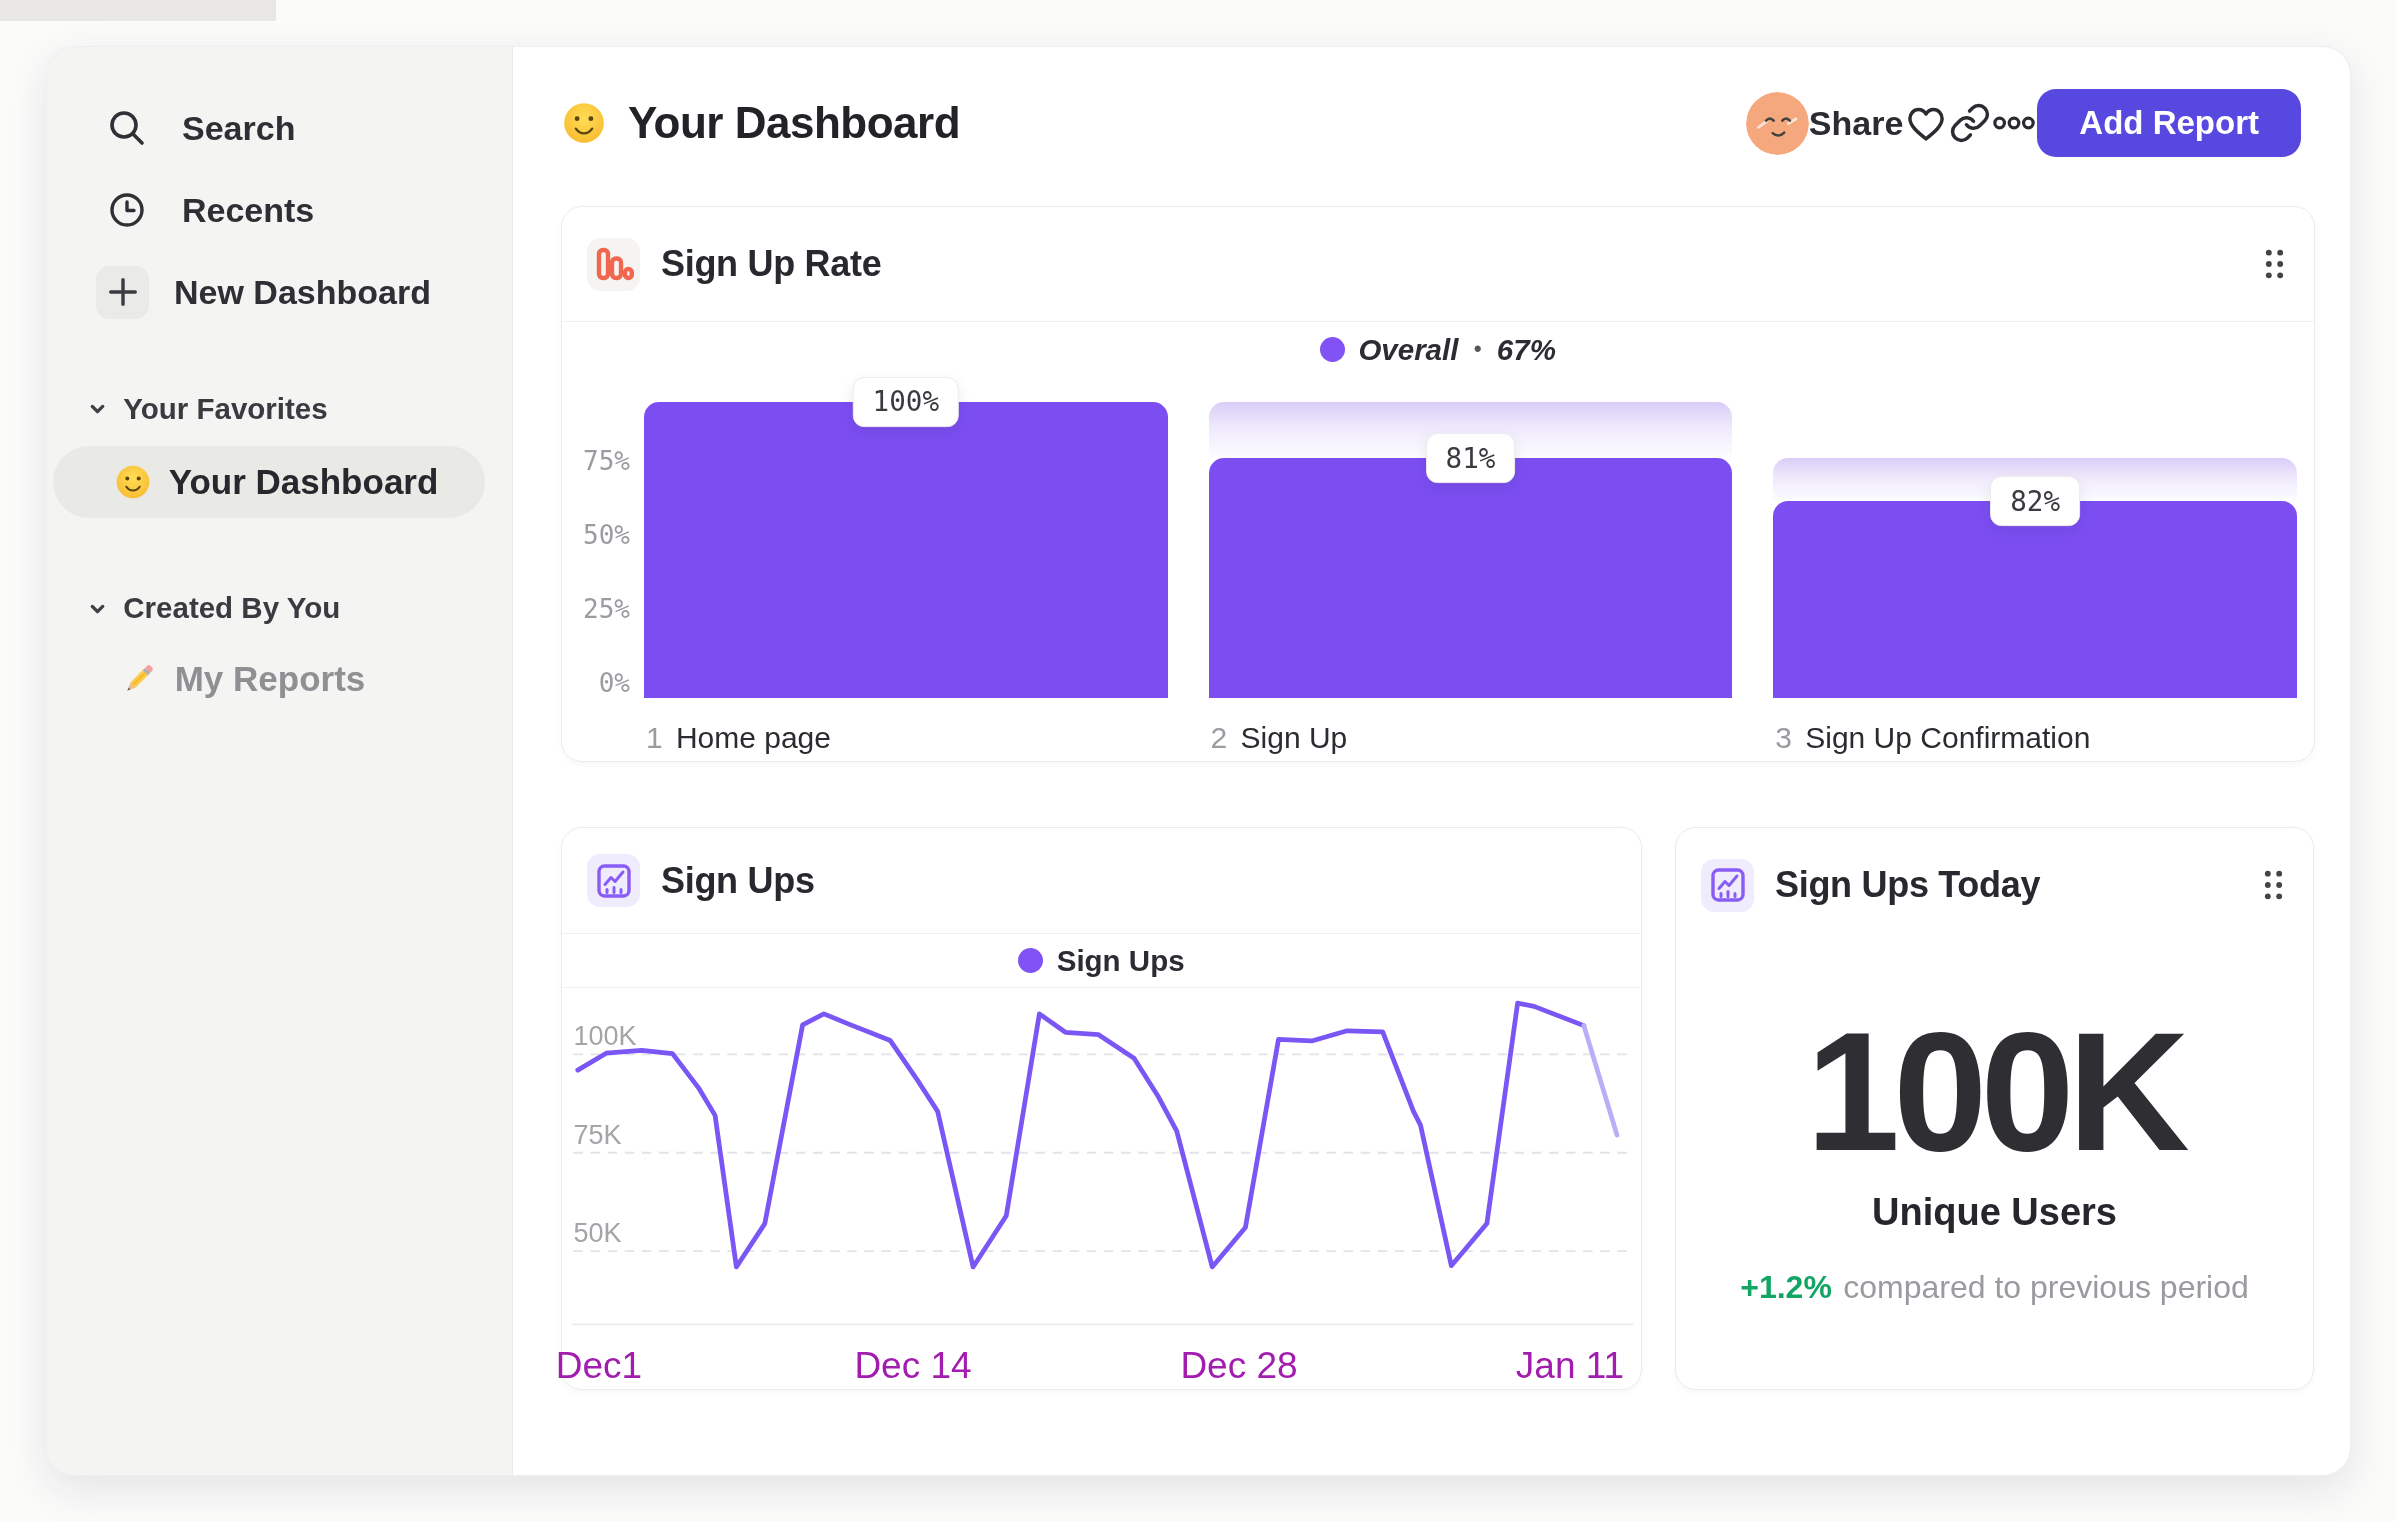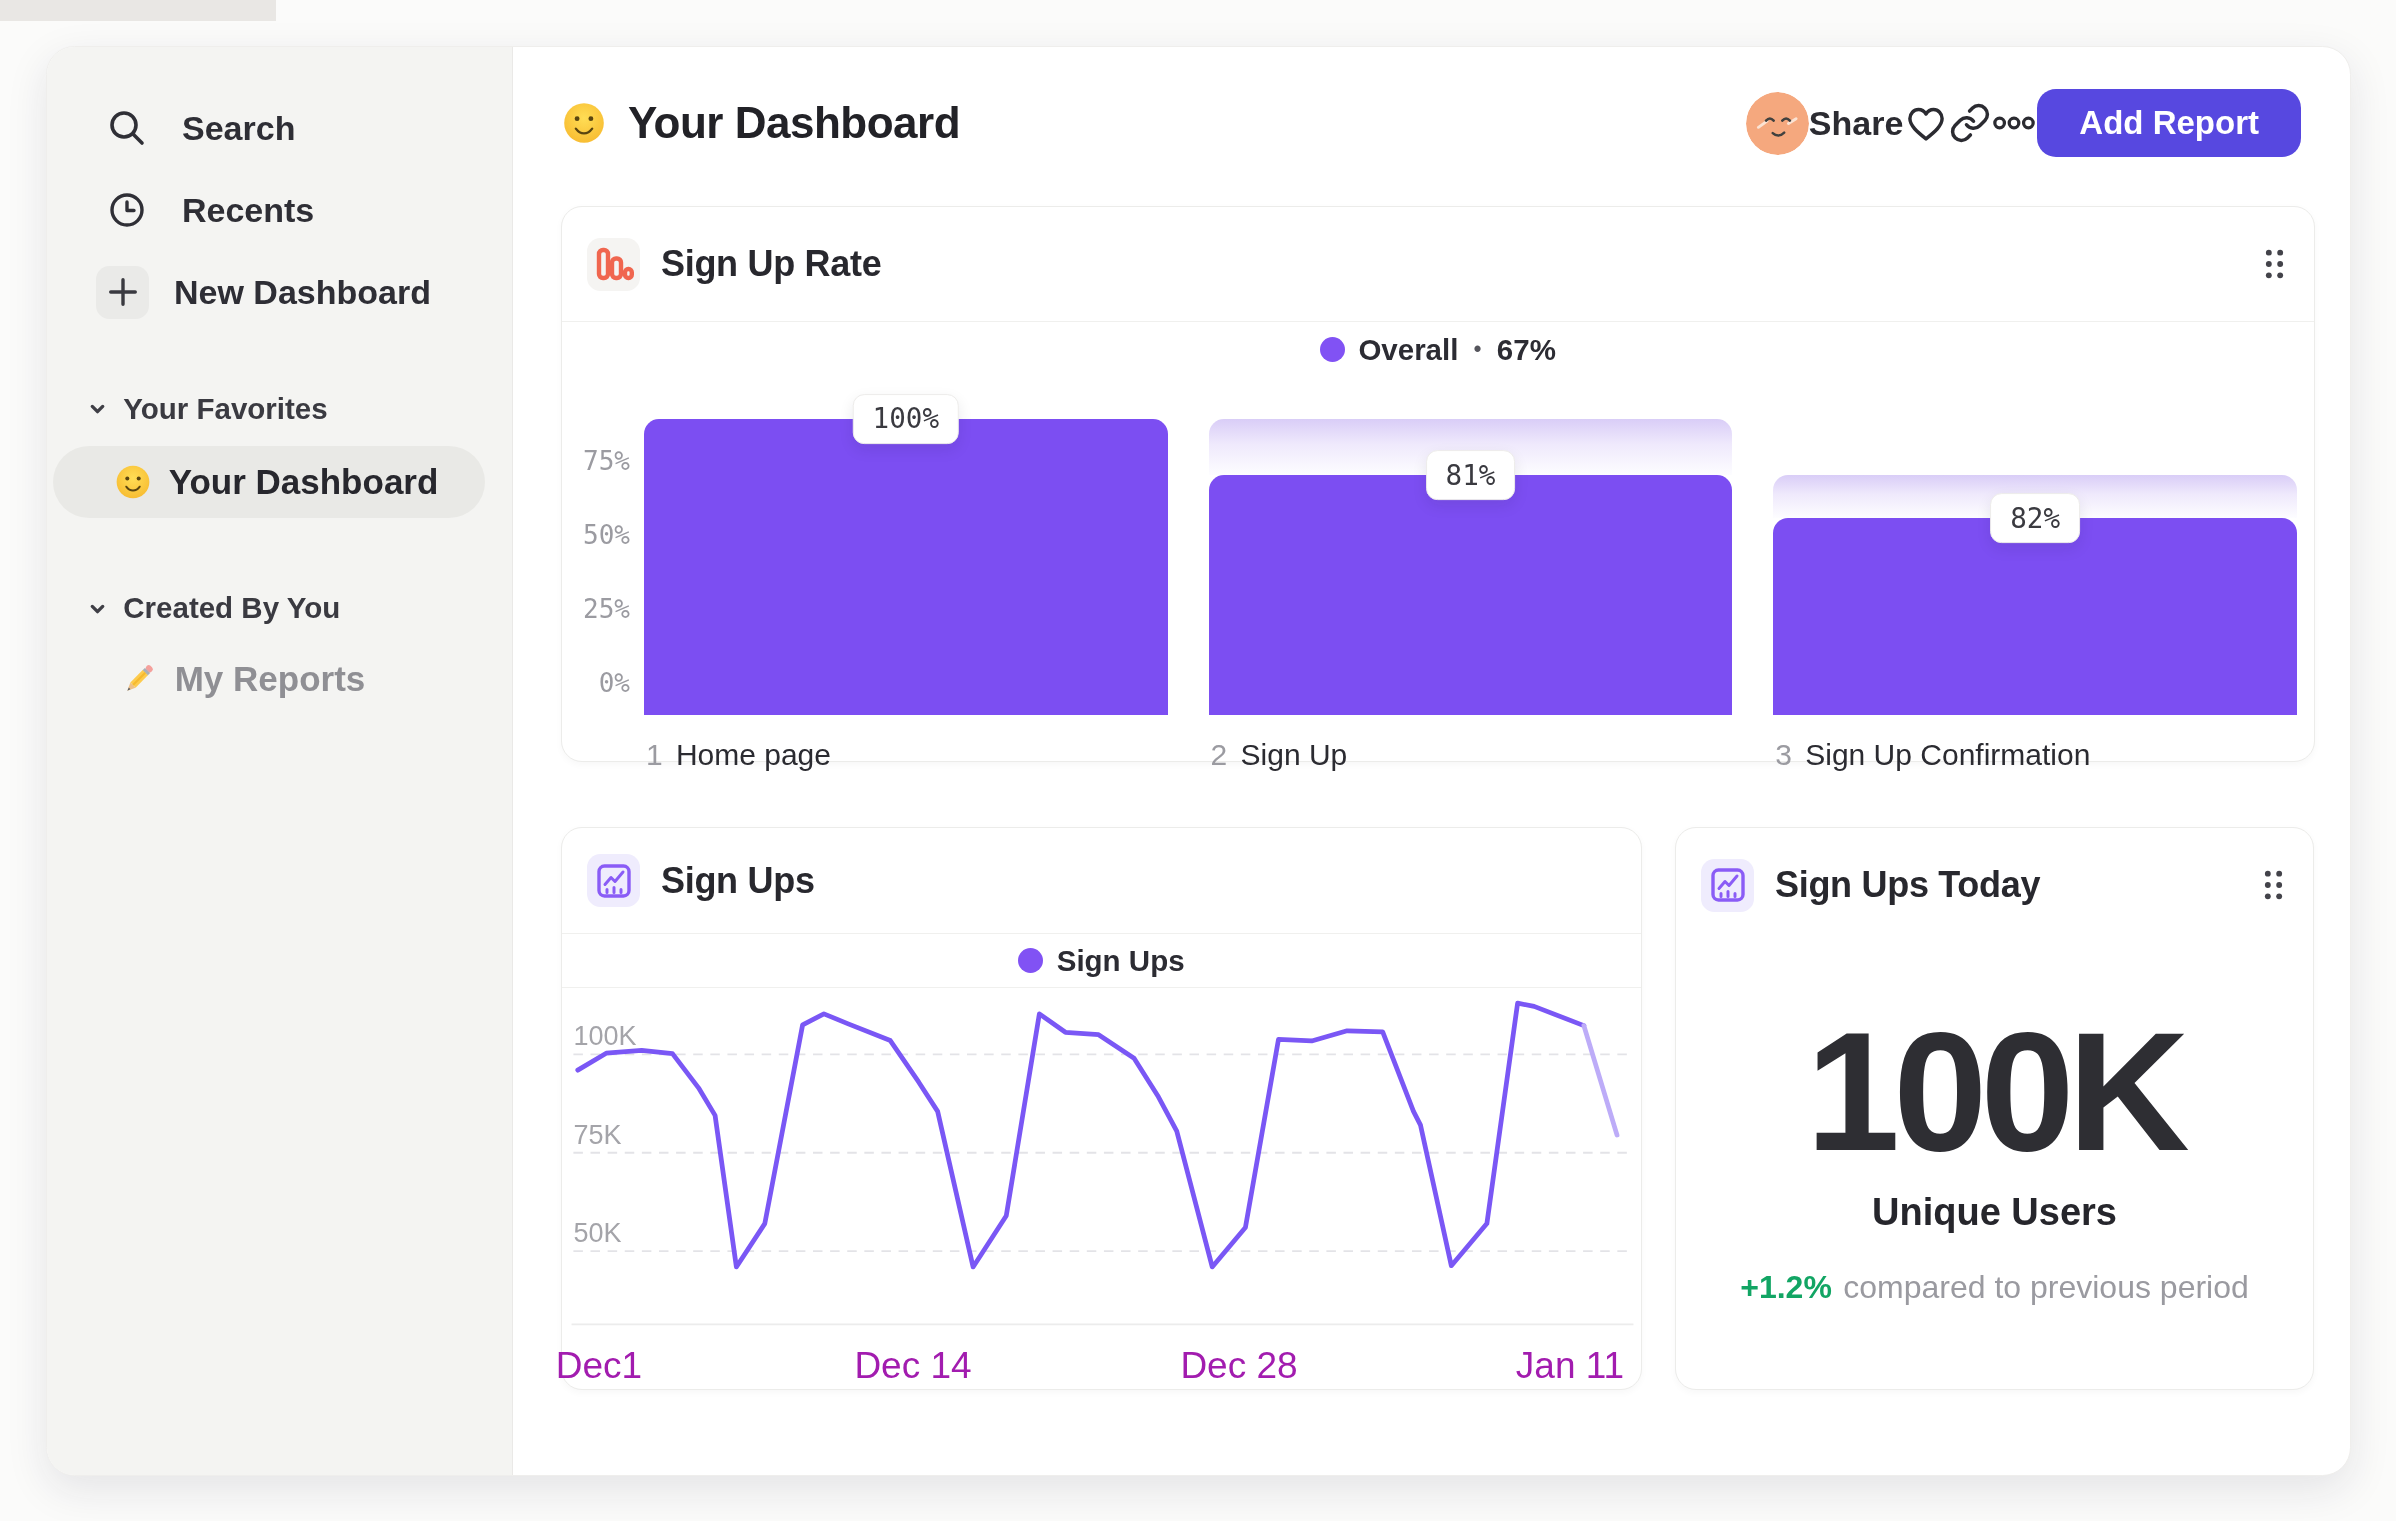--- a/index.html
+++ b/index.html
@@ -55,22 +55,22 @@
   .drag { margin-left:auto; cursor:grab; display:flex; }
   .divider { border-top:1.9px solid #f0f0ee; }
   .legend-row { display:flex; align-items:center; justify-content:center; gap:13.3px; }
   .legend-dot { width:25px; height:25px; border-radius:50%; background:var(--legend-dot,#8152f4); }
   .legend-text { font-size:29.5px; font-weight:600; color:#2c2c33; }
   .legend-sep { font-size:23px; color:#55555c; margin:0 1.9px; }
 
   
   #funnel-card { left:514px; top:159px; width:1754px; height:556px; }
   #funnel-card .card-head { height:114px; }
-  #funnel-card .legend-row { height:55px; }
-  .funnel-plot { position:absolute; left:82px; right:17px; top:212px; height:296px; display:flex; gap:41px; }
+  #funnel-card .legend-row { height:55px;font-style:italic; }
+  .funnel-plot { position:absolute; left:82px; right:17px; top:195px; height:296px; display:flex; gap:41px; }
   .funnel-col { flex:1; position:relative; height:100%; }
   .funnel-ghost { position:absolute; left:0; right:0; border-radius:15px 15px 0 0;
     background:linear-gradient(180deg,#d9cdf7 0%, #efe9fc 45%, #fdfdff 100%); }
   .funnel-solid { position:absolute; left:0; right:0; bottom:0; border-radius:15px 15px 0 0; background:var(--accent-purple,#7c4ef2); }
   .funnel-chip { position:absolute; left:50%; transform:translate(-50%,50%); background:#fff; border:1.9px solid #edecea;
     border-radius:11.4px; padding:7.6px 19px; font-family:"DejaVu Sans Mono", monospace; font-size:27.6px; color:#3a3a40;
     box-shadow:0 5.7px 15px rgba(20,20,40,0.09); white-space:nowrap; z-index:3; }
   .funnel-ytick { position:absolute; left:0; width:68px; text-align:right; font-family:"DejaVu Sans Mono", monospace;
     font-size:26px; color:#9b9ba1; line-height:32px; }
   .step-label { position:absolute; top:calc(100% + 23px); left:1.9px; display:flex; gap:13.3px; font-size:30px; white-space:nowrap; }

